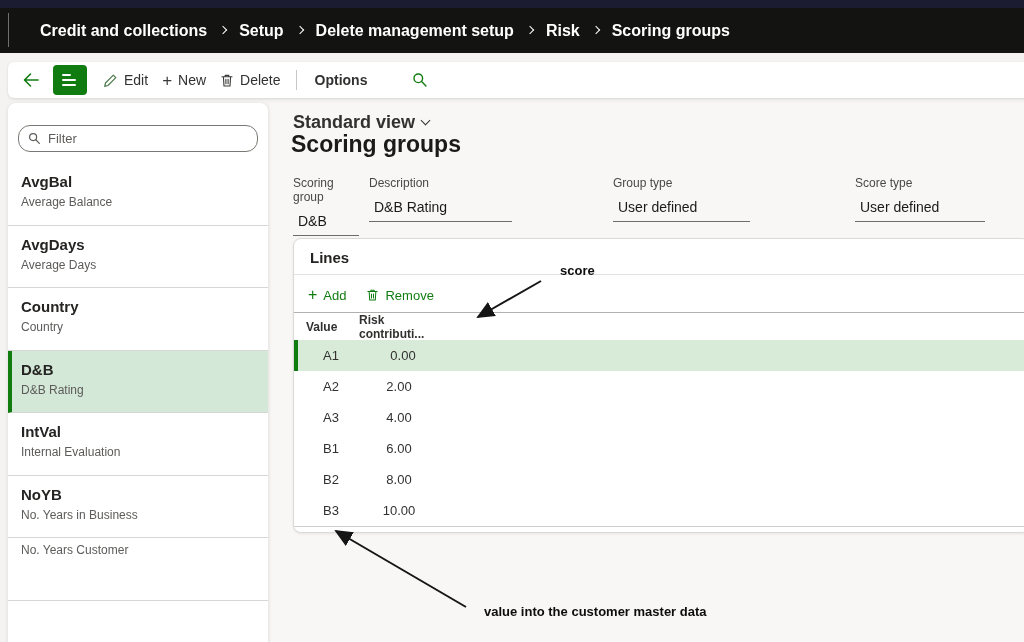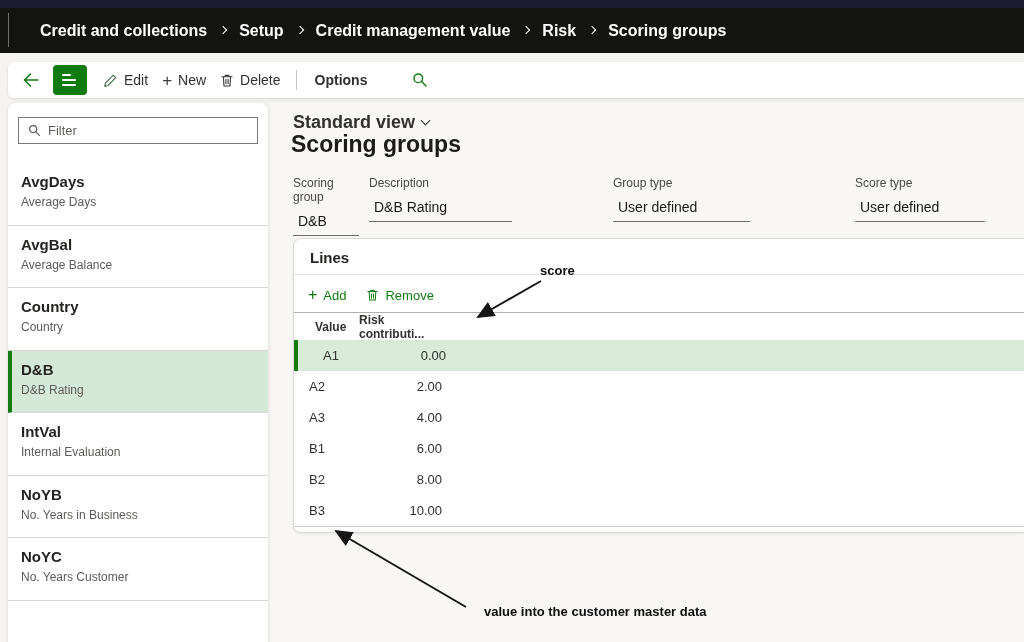--- a/index.html
+++ b/index.html
@@ -37,22 +37,22 @@
   .cmd.options-cmd { font-weight:700; margin-left:3px; }
   .vdiv { width:1px; height:20px; background:#c8c6c4; margin:0 8px; }
   .ab-search { margin-left:34px; }
   
   .sidebar {
     position:absolute; left:8px; top:103px; width:260px; height:545px;
     background:#fff; border-radius:8px 8px 0 0;
     box-shadow:0 1px 4px rgba(0,0,0,.10);
   }
   .filter-box {
-    position:absolute; left:10px; top:14px; width:240px; height:27px;
-    border:1px solid #7a7874; border-radius:0;
+    position:absolute; left:10px; top:22px; width:240px; height:27px;
+    border:1px solid #7a7874; border-radius:12px;
     display:flex; align-items:center; gap:7px; padding-left:9px; background:#fff;
   }
   .filter-box input { border:none; outline:none; flex:1; font-family:inherit; font-size:13px; color:#323130; background:transparent; }
   .filter-box input::placeholder { color:#605e5c; }
   .side-list { position:absolute; left:0; top:60px; width:100%; }
   .side-item { height:62.5px; padding-left:13px; border-bottom:1px solid #d8d6d4; cursor:pointer; }
   .side-item .it-title { padding-top:10px; font-size:15px; font-weight:700; color:#252423; }
   .side-item .it-sub { padding-top:5px; font-size:12px; color:#5c5b59; }
   .side-item.selected { background:#d3e8d6; border-left:4px solid #107c10; padding-left:9px; }
   
@@ -73,48 +73,48 @@
     background:#fff; border:1px solid #dcdad8; border-radius:8px;
     box-shadow:0 1px 3px rgba(0,0,0,.08); overflow:hidden;
   }
   .lines-title { position:absolute; left:16px; top:10px; font-size:15px; font-weight:700; color:#252423; }
   .lines-divider { position:absolute; left:0; top:35px; width:100%; height:1px; background:#e3e1df; }
   .lines-toolbar { position:absolute; left:14px; top:40px; height:32px; display:flex; align-items:center; gap:20px; }
   .green-btn { background:none; border:none; cursor:pointer; display:flex; align-items:center; gap:6px; font-family:inherit; font-size:13px; color:#107c10; }
   .green-btn .plus-glyph { font-size:16px; line-height:12px; color:#107c10; }
   .grid { position:absolute; left:0; top:73px; width:100%; }
   .grid-header { display:flex; align-items:center; height:28px; border-top:1px solid #b3b1af; font-size:12px; font-weight:700; color:#323130; }
-  .grid-header .h-value { width:65px; padding-left:21px; }
+  .grid-header .h-value { width:65px; padding-left:12px; }
   .grid-header .h-risk { width:92px; }
   .grid-row { display:flex; align-items:center; height:31px; font-size:13px; color:#323130; cursor:pointer; }
-  .grid-row .c-value { width:62px; padding-left:15px; }
-  .grid-row .c-risk { width:92px; text-align:right; padding-right:6px; }
+  .grid-row .c-value { width:62px; padding-left:29px; }
+  .grid-row .c-risk { width:92px; text-align:center; padding-right:6px; }
   .grid-row.selected { background:#d8ebd8; border-left:4px solid #107c10; }
   .grid-row.selected .c-value { padding-left:25px; }
   .grid-bottom { height:1px; background:#d0cecc; width:100%; }
   
   .ann { position:absolute; font-size:13px; font-weight:700; color:#0d0d0d; white-space:nowrap; z-index:30; }
-  .ann-score { left:540px; top:263px; }
+  .ann-score { left:560px; top:263px; }
   .ann-master { left:484px; top:604px; }
   .arrows { position:absolute; left:0; top:0; width:1024px; height:642px; pointer-events:none; z-index:29; }
   svg.ic { display:block; }
 </style>
 </head>
 <body>
 
 <div class="top-strip"></div>
 
 <nav class="topbar">
   <span class="topbar-vline"></span>
   <div class="breadcrumb">
     <span class="crumb">Credit and collections</span>
     <span class="crumb-sep"></span>
     <span class="crumb">Setup</span>
     <span class="crumb-sep"></span>
-    <span class="crumb">Credit management value</span>
+    <span class="crumb">Delete management setup</span>
     <span class="crumb-sep"></span>
     <span class="crumb">Risk</span>
     <span class="crumb-sep"></span>
     <span class="crumb">Scoring groups</span>
   </div>
 </nav>
 
 <div class="actionbar">
   <button class="icon-btn">
     <svg class="ic" width="18" height="16" viewBox="0 0 18 16">
@@ -157,45 +157,44 @@
 <aside class="sidebar">
   <div class="filter-box">
     <svg class="ic" width="13" height="13" viewBox="0 0 16 16">
         <circle cx="6.3" cy="6.3" r="4.3" fill="none" stroke="#605e5c" stroke-width="1.5"></circle>
         <path d="M9.6 9.6 L14 14" stroke="#605e5c" stroke-width="1.5" stroke-linecap="round"></path>
       </svg>
     <input type="text" placeholder="Filter" style="">
   </div>
   <div class="side-list">
     <div class="side-item">
+      <div class="it-title">AvgBal</div>
+      <div class="it-sub">Average Balance</div>
+    </div>
+    <div class="side-item">
       <div class="it-title">AvgDays</div>
       <div class="it-sub">Average Days</div>
-    </div>
-    <div class="side-item">
-      <div class="it-title">AvgBal</div>
-      <div class="it-sub">Average Balance</div>
     </div>
     <div class="side-item">
       <div class="it-title">Country</div>
       <div class="it-sub">Country</div>
     </div>
     <div class="side-item selected">
       <div class="it-title">D&amp;B</div>
       <div class="it-sub">D&amp;B Rating</div>
     </div>
     <div class="side-item">
       <div class="it-title">IntVal</div>
       <div class="it-sub">Internal Evaluation</div>
     </div>
     <div class="side-item">
       <div class="it-title">NoYB</div>
       <div class="it-sub">No. Years in Business</div>
     </div>
     <div class="side-item">
-      <div class="it-title">NoYC</div>
       <div class="it-sub">No. Years Customer</div>
     </div>
   </div>
 </aside>
 
 <div class="view-selector">
   <span>Standard view</span>
   <span class="chev-down"></span>
 </div>
 <h1 class="page-title">Scoring groups</h1>

